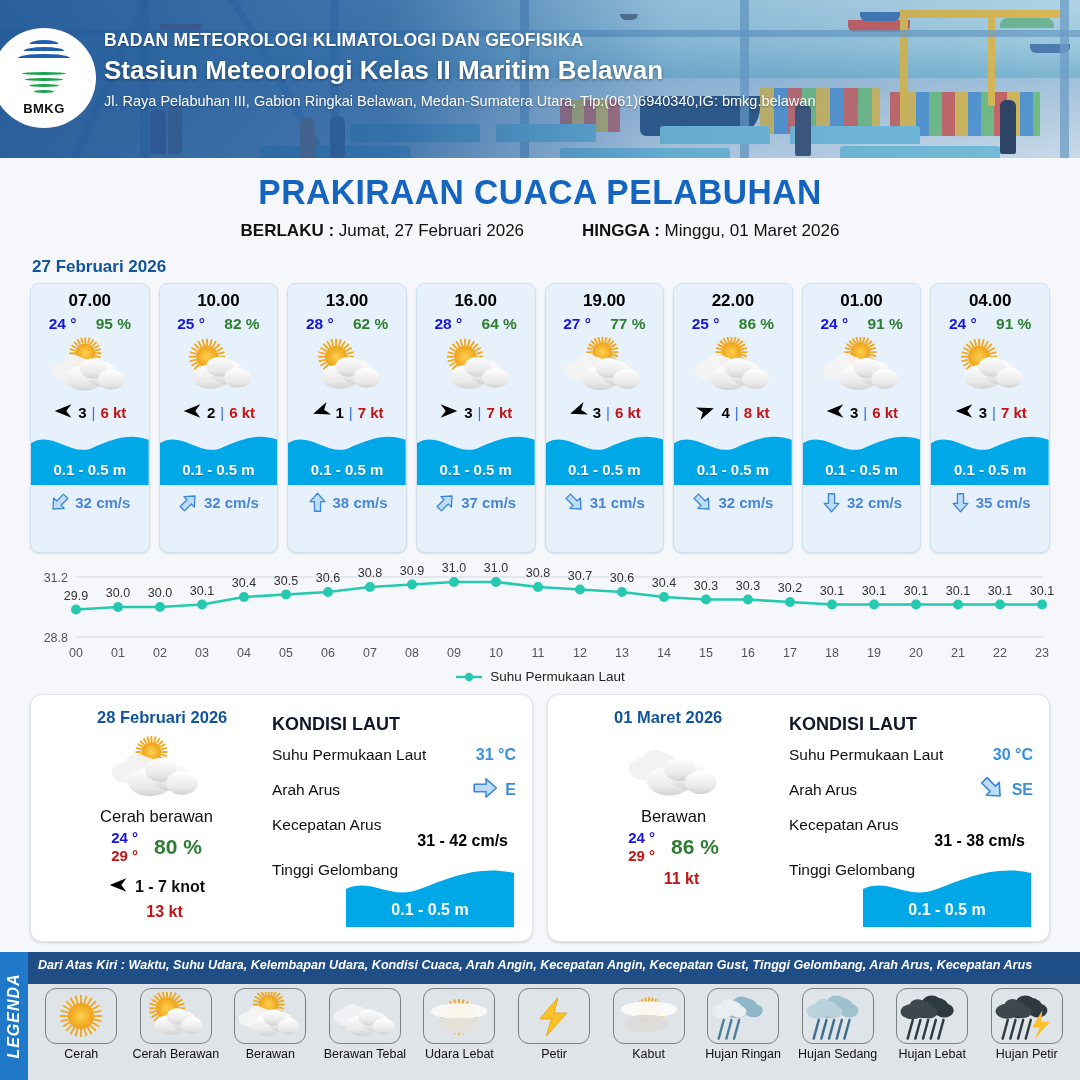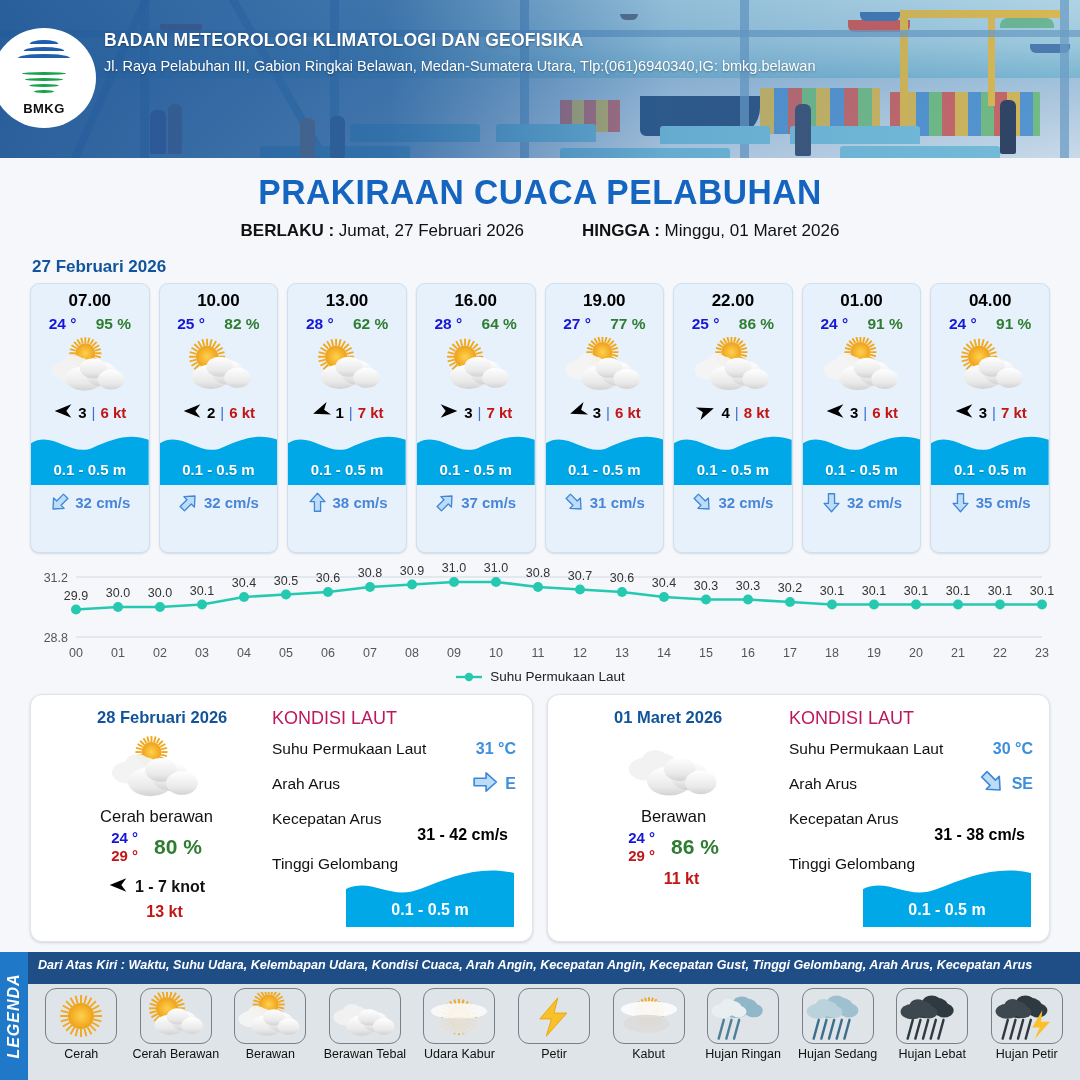--- a/index.html
+++ b/index.html
@@ -134,21 +134,21 @@
   .p-icon { height:72px; display:flex; align-items:center; justify-content:center; margin-top:4px; }
   .p-cond { text-align:center; font-size:16.5px; color:#111; margin-top:4px; }
   .p-temps { display:flex; align-items:center; justify-content:center; gap:16px; margin-top:3px; }
   .p-tcol { display:flex; flex-direction:column; font-size:15px; font-weight:bold; line-height:1.22; }
   .p-tmin { color:#1616d8; }
   .p-tmax { color:#c21515; }
   .p-hum { font-size:21px; font-weight:bold; color:#2f7d32; }
   .p-wind { display:flex; align-items:center; justify-content:center; gap:7px; margin-top:9px; font-size:16px; font-weight:bold; color:#111; }
   .p-gust { text-align:center; font-size:16px; font-weight:bold; color:#c21515; margin-top:4px; padding-left:16px; }
   .p-right { flex:1; padding-left:8px; position:relative; }
-  .p-title { font-size:18px; font-weight:normal; color:#be185d; }
+  .p-title { font-size:18px; font-weight:bold; color:#0f172a; margin-top:6px; }
   .p-row { display:flex; align-items:center; font-size:15.5px; color:#111; margin-top:11px; }
   .p-row .lbl { flex:1; }
   .p-val { color:#3b8fdd; font-size:16px; font-weight:bold; }
   .p-dir { display:flex; align-items:center; gap:7px; }
   .p-speed { text-align:right; color:#000000; font-size:16px; font-weight:bold; margin-top:-2px; padding-right:8px; }
   .p-wavebox { position:absolute; right:2px; bottom:4px; width:168px; height:60px; }
   .p-wavebox .wave-txt {
     position:absolute; left:0; right:0; bottom:8px; text-align:center;
     color:#fff; font-size:16px; font-weight:bold;
   }
@@ -243,20 +243,21 @@
       <i style="top:0;  transform:scaleX(.92);"></i>
       <i style="top:6px;transform:scaleX(.80);"></i>
       <i style="top:12px;transform:scaleX(.62);"></i>
       <i style="top:18px;transform:scaleX(.42);"></i>
     </div>
     <div class="logo-text">BMKG</div>
   </div>
 
   <div class="hdr-text">
     <div class="hdr-line1">BADAN METEOROLOGI KLIMATOLOGI DAN GEOFISIKA</div>
+    <div class="hdr-line2">Stasiun Meteorologi Kelas II Maritim Belawan</div>
     <div class="hdr-line3">Jl. Raya Pelabuhan III, Gabion Ringkai Belawan, Medan-Sumatera Utara, Tlp:(061)6940340,IG: bmkg.belawan</div>
   </div>
 </div>
 
 <div class="title-wrap">
   <div class="title-main">PRAKIRAAN CUACA PELABUHAN</div>
   <div class="valid-row">
     <div>
       <b>BERLAKU :</b>
       <span>Jumat, 27 Februari 2026</span>
@@ -1384,21 +1385,21 @@
             <line x1="34.847009496127725" y1="14.334815910820248" x2="36.658742811845364" y2="7.573335126796771" stroke="#f2a81d" stroke-width="1.9"></line>
             <line x1="37.5" y1="15.433720558371176" x2="41" y2="9.371542731880107" stroke="#f2a81d" stroke-width="1.9"></line>
             <line x1="39.77817459305202" y1="17.181825406947976" x2="44.72792206135785" y2="12.232077938642142" stroke="#f2a81d" stroke-width="1.9"></line>
             <line x1="41.52627944162882" y1="19.459999999999994" x2="47.58845726811989" y2="15.959999999999994" stroke="#f2a81d" stroke-width="1.9"></line>
             <line x1="42.62518408917975" y1="22.112990503872265" x2="49.38666487320323" y2="20.30125718815461" stroke="#f2a81d" stroke-width="1.9"></line>
             <circle cx="32" cy="24.96" r="11" fill="url(#sg3224.96)"></circle>
             <ellipse cx="32" cy="19.200000000000003" rx="28.16" ry="8" fill="#fafafa" opacity=".92"></ellipse>
             <ellipse cx="32" cy="33.599999999999994" rx="24.32" ry="8" fill="#e3e3e3" opacity=".92"></ellipse>
           </svg>
         </div>
-    <div class="leg-cap">Udara Kabur</div>
+    <div class="leg-cap">Udara Lebat</div>
       </div>
       <div class="leg-item">
     <div class="leg-ico">
           <svg width="64" height="48" viewBox="0 0 64 48">
     <defs>
               <linearGradient id="cg" x1="0" y1="0" x2="0" y2="1">
       <stop offset="0%" stop-color="#ffffff"></stop>
                 <stop offset="70%" stop-color="#e9e9e9"></stop>
                 <stop offset="100%" stop-color="#d2d2d2"></stop>
     </linearGradient>

